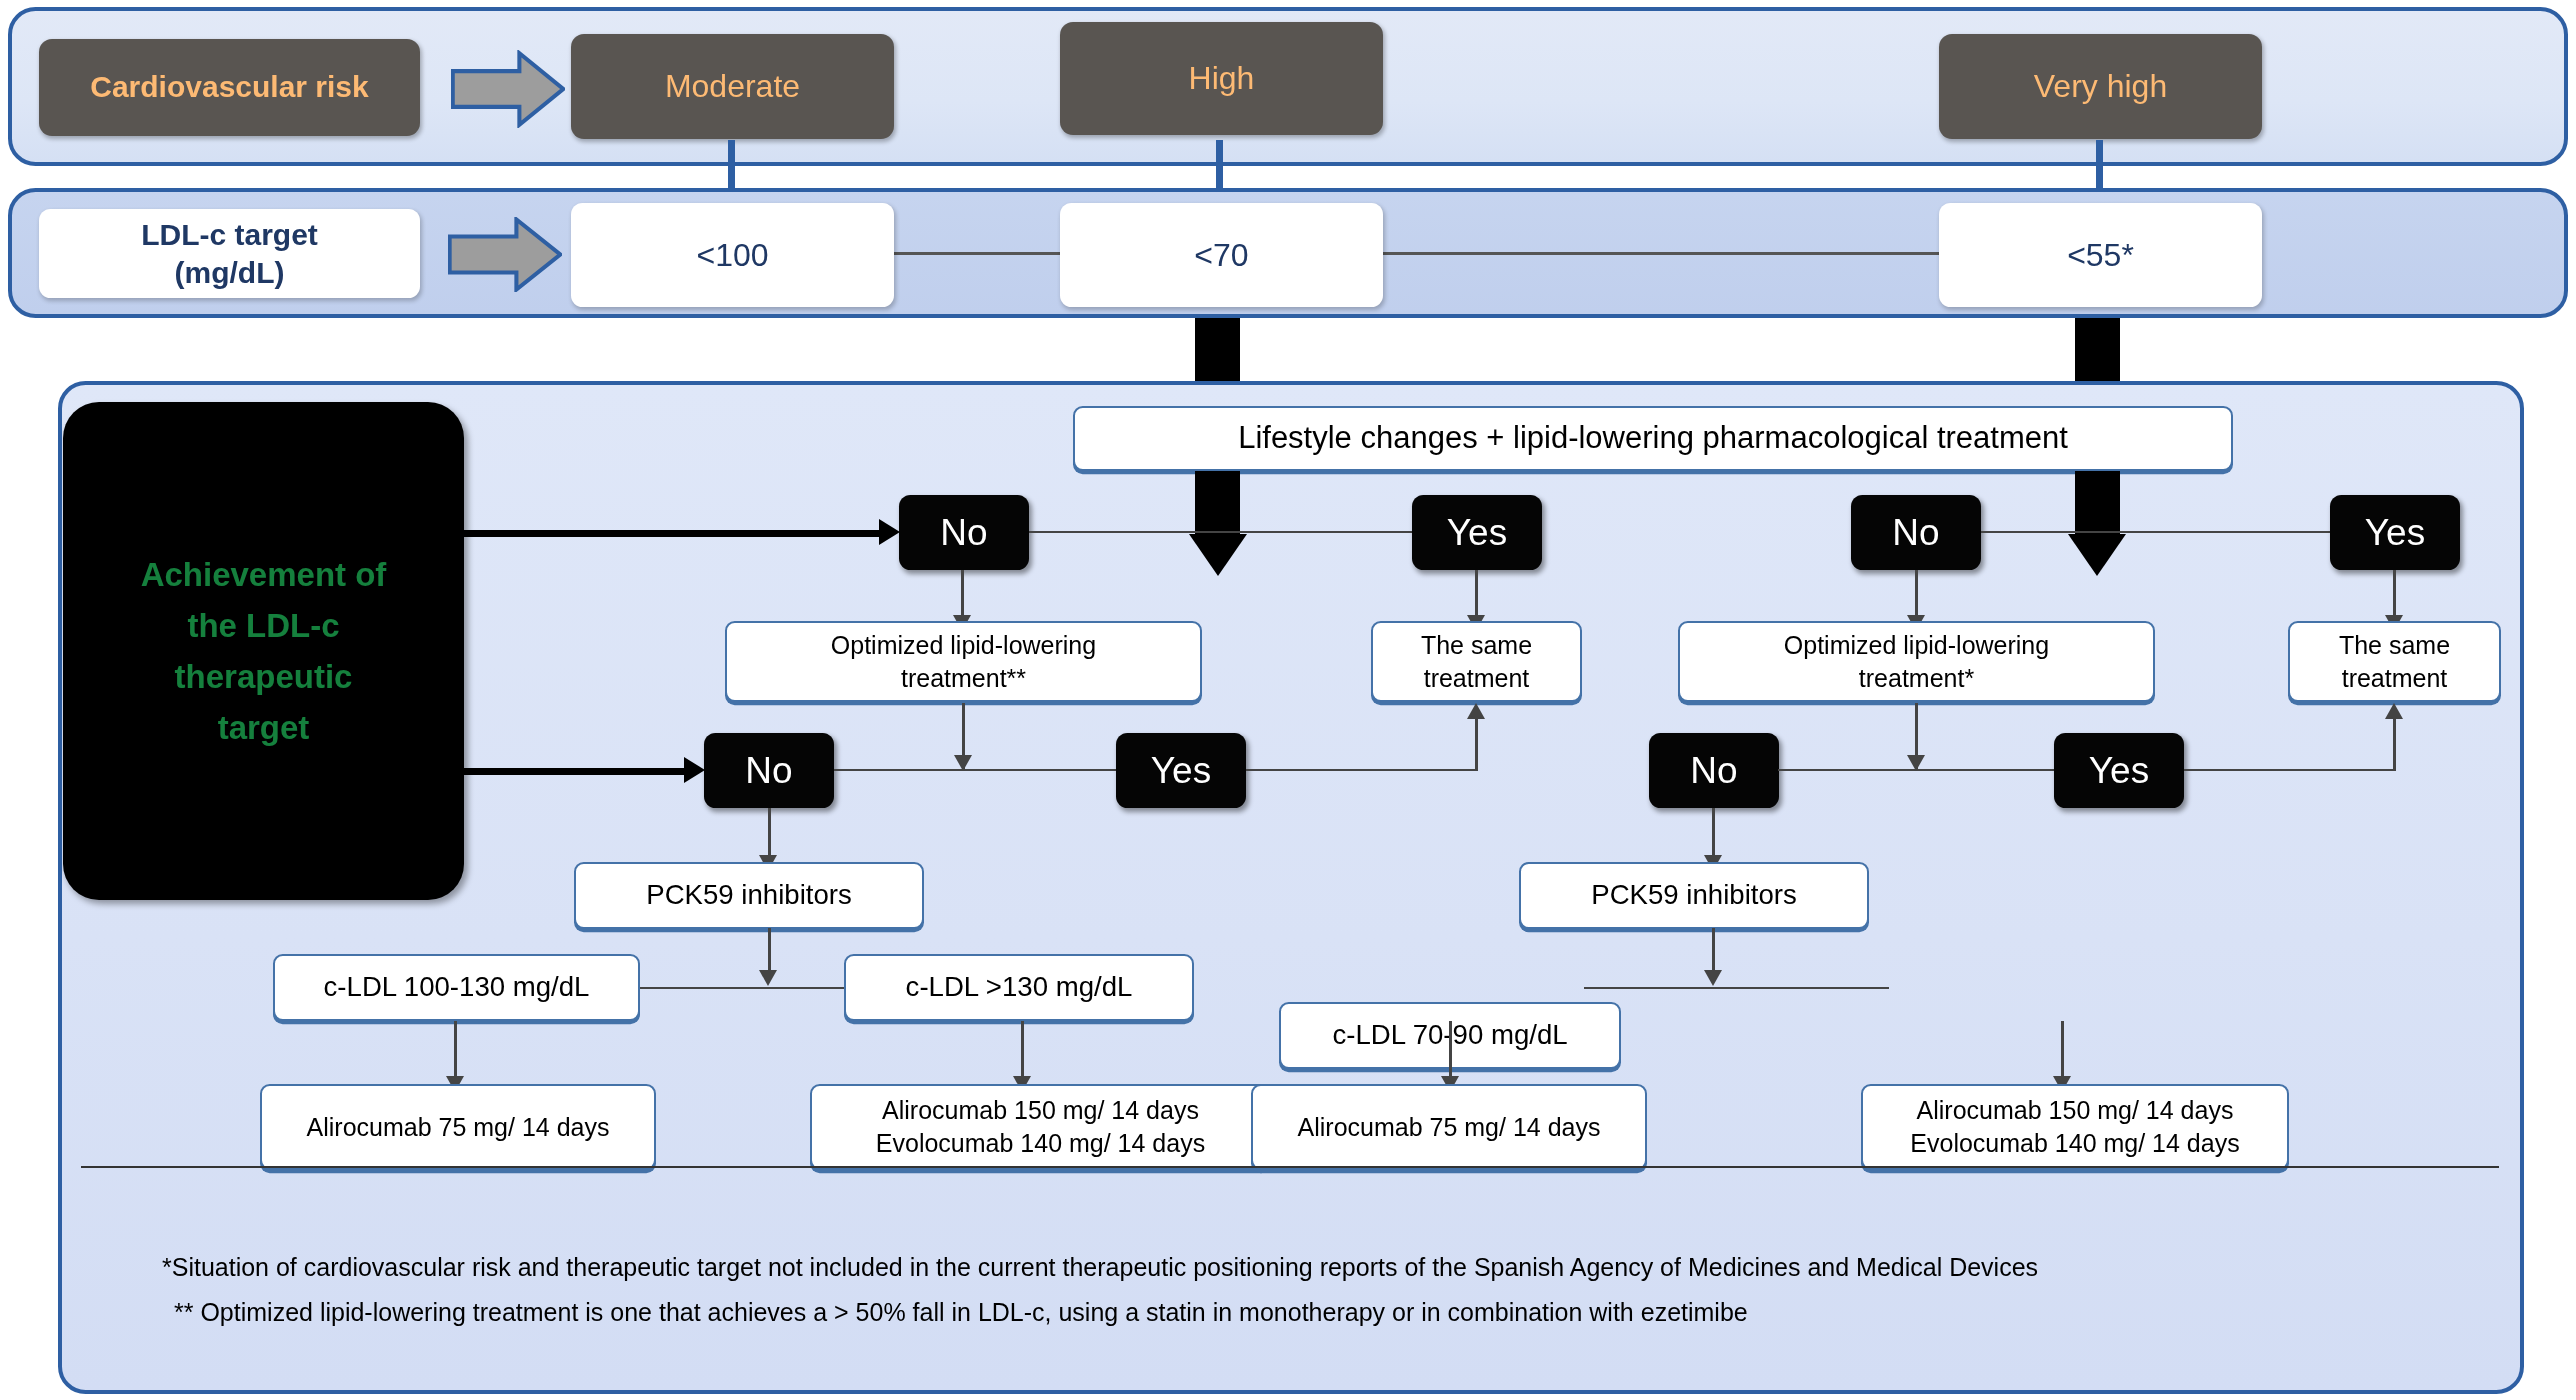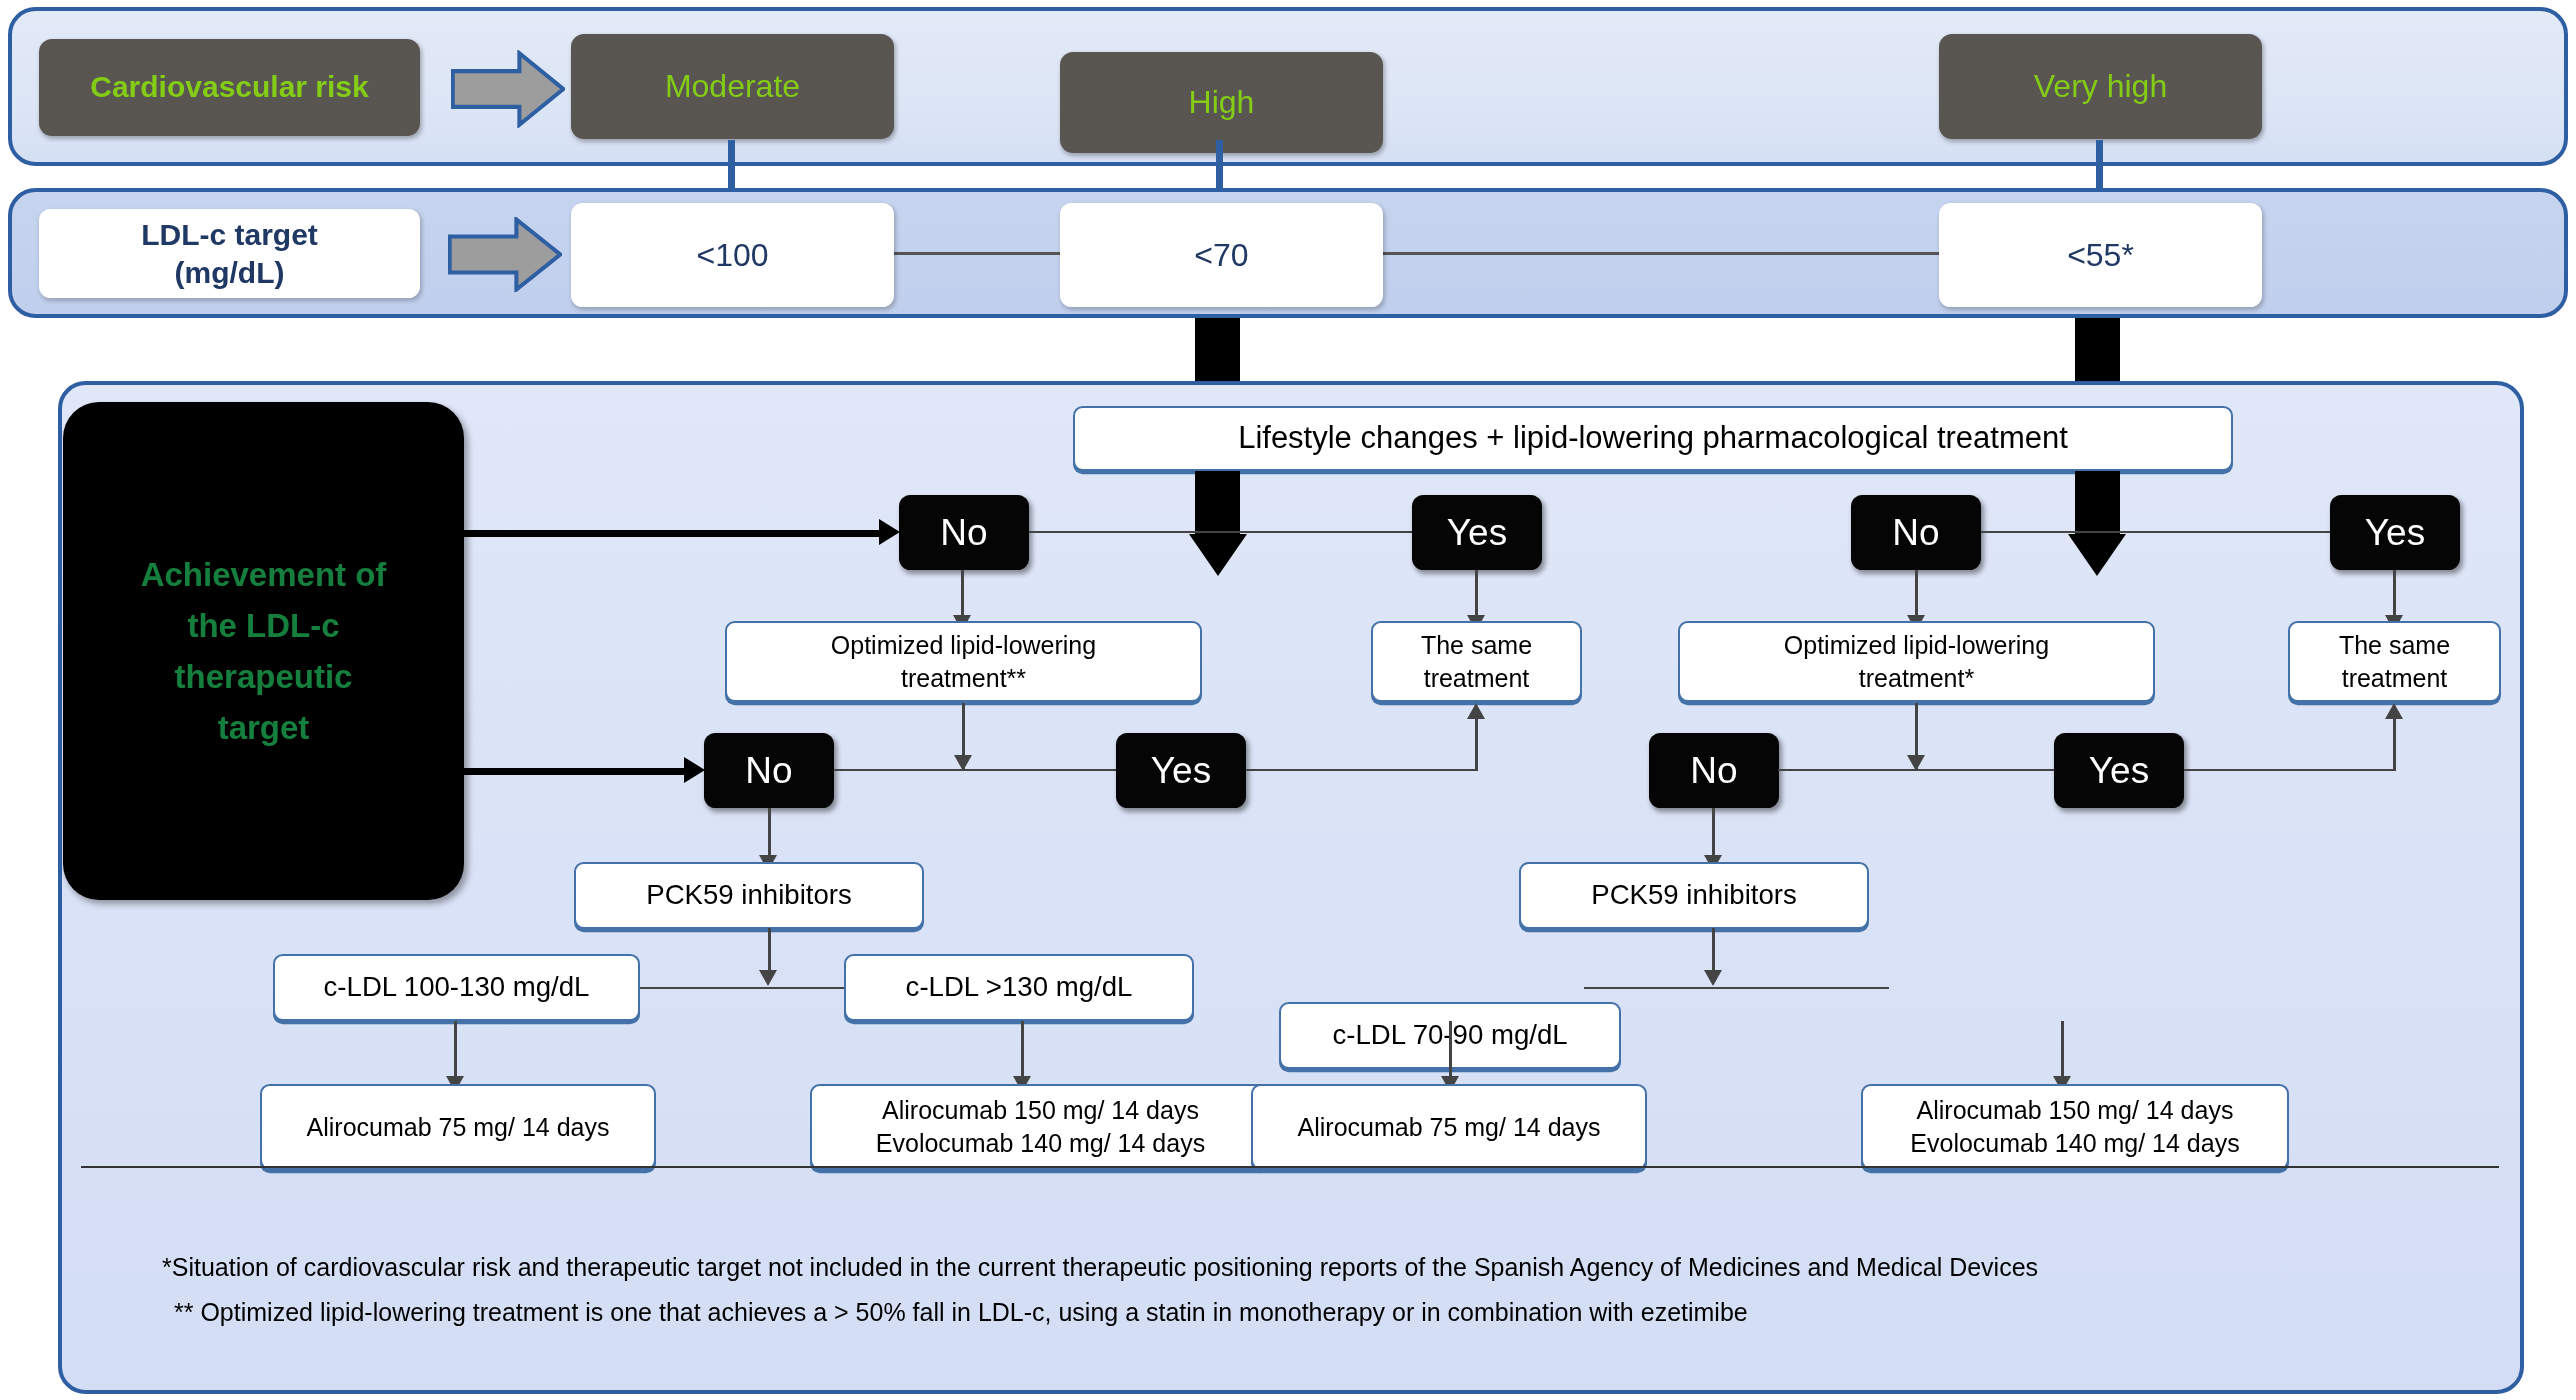--- a/index.html
+++ b/index.html
@@ -12,21 +12,21 @@
        background:linear-gradient(180deg,#e2e9f7 0%,#dde6f6 60%,#d5e0f4 100%);}
   .panel-target{left:8px;top:188px;width:2560px;height:130px;
        background:linear-gradient(180deg,#c6d4ef 0%,#c0cfed 100%);}
   .panel-algo{left:58px;top:381px;width:2466px;height:1013px;
        background:linear-gradient(180deg,#dfe7f8 0%,#d9e2f6 55%,#d3ddf4 100%);}
 
   
   .grey-box{position:absolute;background:#595551;border-radius:13px;
       box-shadow:1.6px 2.4px 4px rgba(0,0,0,.28);
       display:flex;align-items:center;justify-content:center;text-align:center;
-      color:#84cc16;font-weight:bold;font-size:30px;line-height:1.22;box-sizing:border-box;padding:11px 8px;}
+      color:#fdba74;font-weight:bold;font-size:30px;line-height:1.22;box-sizing:border-box;padding:11px 8px;}
   .grey-box.plain{font-weight:normal;font-size:32px;}
 
   
   .target-box{position:absolute;background:#ffffff;border-radius:11.4px;
       box-shadow:1.6px 2.4px 4px rgba(0,0,0,.22);
       display:flex;align-items:center;justify-content:center;text-align:center;
       color:#1F3864;font-size:32px;box-sizing:border-box;padding:3.2px 6.5px;}
   .target-box.bold{font-weight:bold;font-size:30px;line-height:1.25;}
 
   
@@ -85,21 +85,21 @@
   <div class="chev" style="left:451px;top:50px;">
     <svg width="114" height="78" viewBox="0 0 140 96">
       <polygon points="2,26 84,26 84,4 138,48 84,92 84,70 2,70" fill="#9D9D9D" stroke="#2E5FA3" stroke-width="5"></polygon>
     </svg>
   </div>
 
   <div class="grey-box plain" style="left:571px;top:34px;width:323px;height:105px;">
     <span>Moderate</span>
   </div>
 
-  <div class="grey-box plain" style="left:1060px;top:52px;width:323px;height:101px;">
+  <div class="grey-box plain" style="left:1060px;top:22px;width:323px;height:113px;">
     <span>High</span>
   </div>
 
   <div class="grey-box plain" style="left:1939px;top:34px;width:323px;height:105px;">
     <span>Very high</span>
   </div>
 
   <div class="vline" style="left:728px;top:140px;width:6.5px;height:68px;"></div>
   <div class="arrow-head ah-blue-down" style="left:717px;top:204px;"></div>
 

